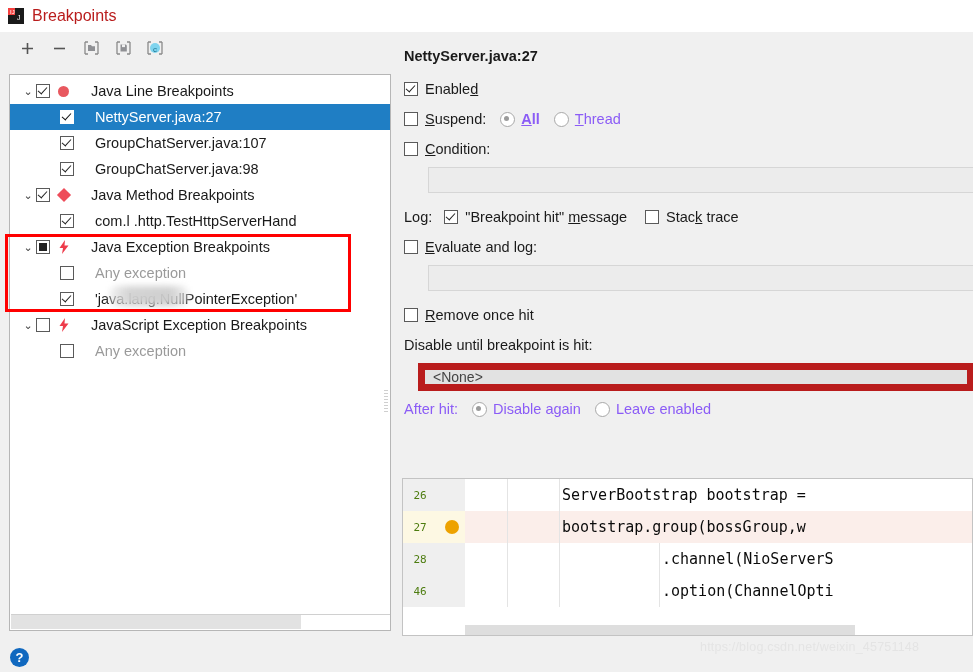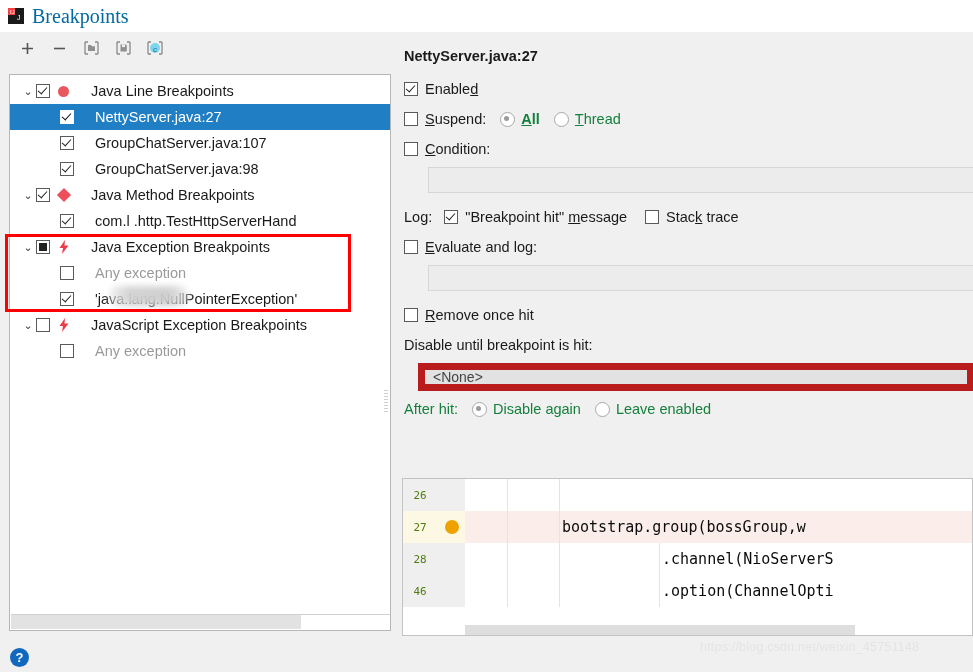--- a/index.html
+++ b/index.html
@@ -16,21 +16,21 @@
   
   #titlebar{
     position:absolute;left:0;top:0;width:973px;height:32px;
     background:#ffffff;
     display:flex;align-items:center;
   }
   #titlebar .tb-icon{
     width:16px;height:16px;margin-left:8px;margin-right:8px;
     position:relative;flex:none;
   }
-  #titlebar .tb-title{font-size:20px;color:#0369a1;font-family:Liberation Serif, serif;}
+  #titlebar .tb-title{font-size:16px;color:#b91c1c;}
 
   
   #toolbar{
     position:absolute;left:0;top:32px;width:973px;height:32px;
     background:#f0f0f0;
     display:flex;align-items:center;
   }
   .tbtn{
     width:26px;height:24px;margin-left:6px;
     display:flex;align-items:center;justify-content:center;
@@ -122,21 +122,21 @@
   .dcbx{
     width:14px;height:14px;flex:none;margin-right:7px;
     border:1px solid #5a5a5a;background:#fff;box-sizing:border-box;position:relative;
   }
   .dcbx.on::after{
     content:"";position:absolute;left:3px;top:0px;
     width:4px;height:8px;border:solid #222;border-width:0 1.6px 1.6px 0;
     transform:rotate(42deg);
   }
   .dlab{font-size:14.5px;}
-  .dlab.dim{color:#15803d;}
+  .dlab.dim{color:#8b5cf6;}
   .mn{text-decoration:underline;}
   .radio{
     width:13px;height:13px;border-radius:50%;border:1px solid #a8a8a8;
     background:#fff;flex:none;margin-right:6px;margin-left:14px;position:relative;
   }
   .radio.on::after{
     content:"";position:absolute;left:3px;top:3px;width:5px;height:5px;
     border-radius:50%;background:#9b9b9b;
   }
   .field{
@@ -361,20 +361,21 @@
 </div>
 
 <div id="code">
   <div id="code-lines">
       <div class="cline">
         <div class="gut">
           <span class="lnum">26</span>
         </div>
         <div class="fold"></div>
         <div class="fold2"></div>
+        <span class="ctext">ServerBootstrap bootstrap =</span>
       </div>
       <div class="cline hl">
         <div class="gut">
           <span class="lnum">27</span>
           <span class="bpdot"></span>
         </div>
         <div class="fold"></div>
         <div class="fold2"></div>
         <span class="ctext">bootstrap.group(bossGroup,w</span>
       </div>

